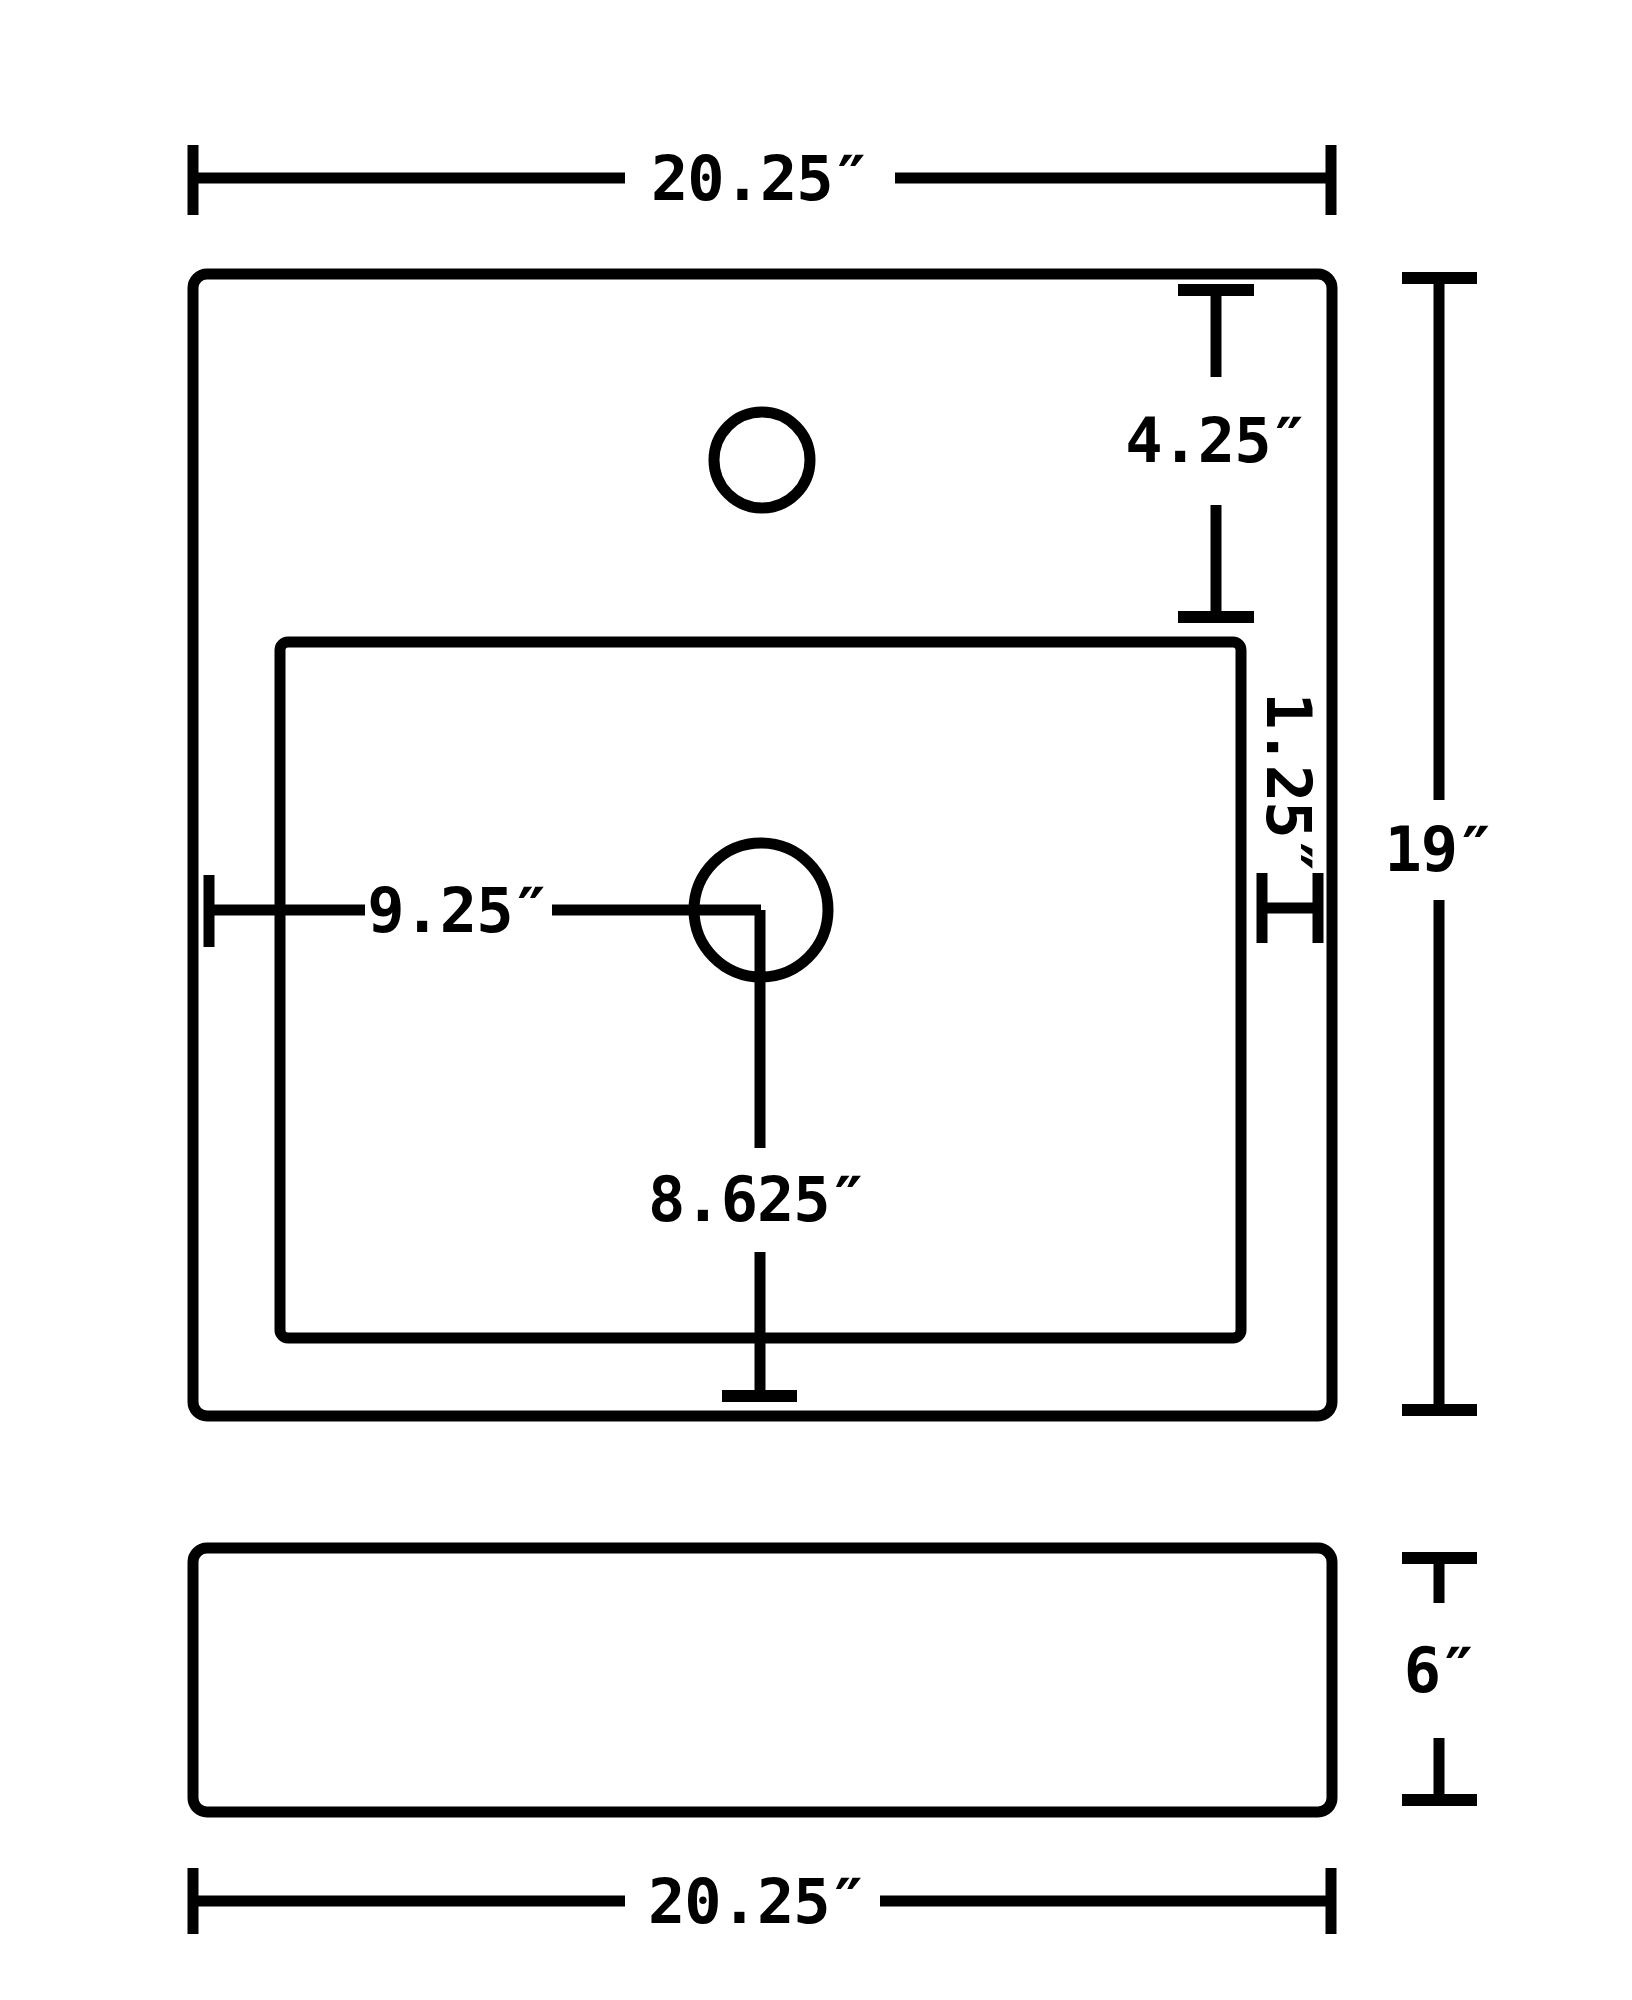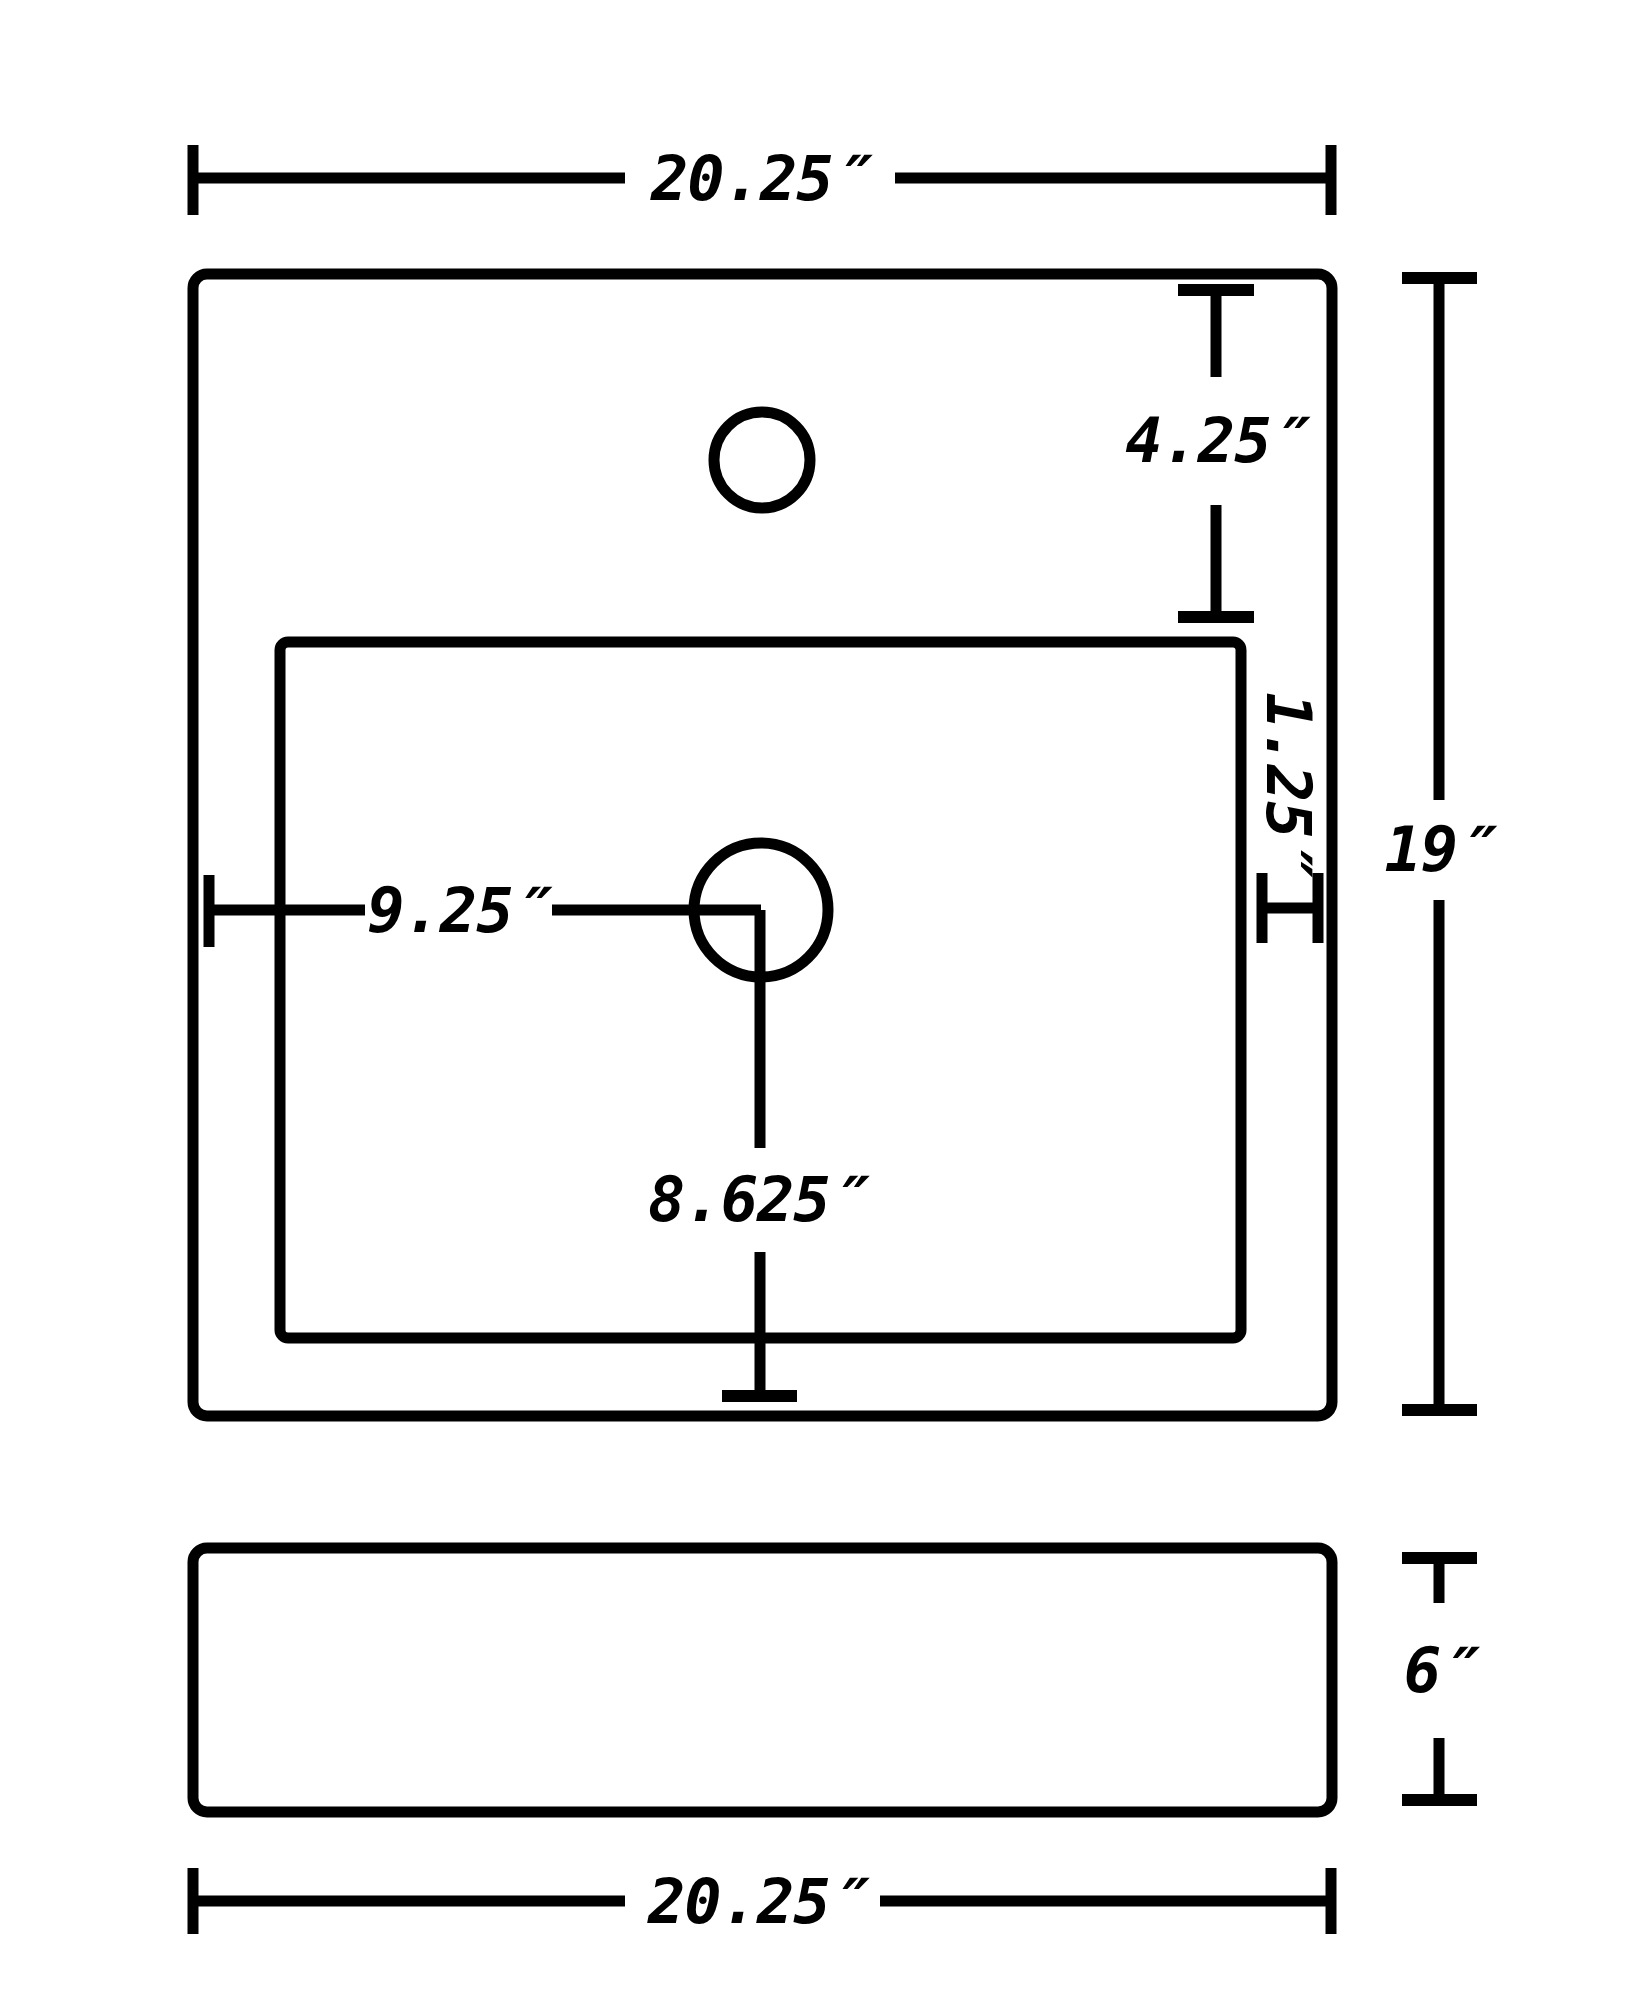--- a/index.html
+++ b/index.html
@@ -6,21 +6,20 @@
     margin: 0;
     padding: 0;
     background: #ffffff;
   }
   #app {
     position: relative;
     width: 1632px;
     height: 2000px;
     background: #0369a1;
     overflow: hidden;
-    font-style: italic;
   }
   svg {
     display: block;
   }
   .outline {
     fill: none;
     stroke-width: 11;
   }
   .dim-line {
     stroke-width: 11;

